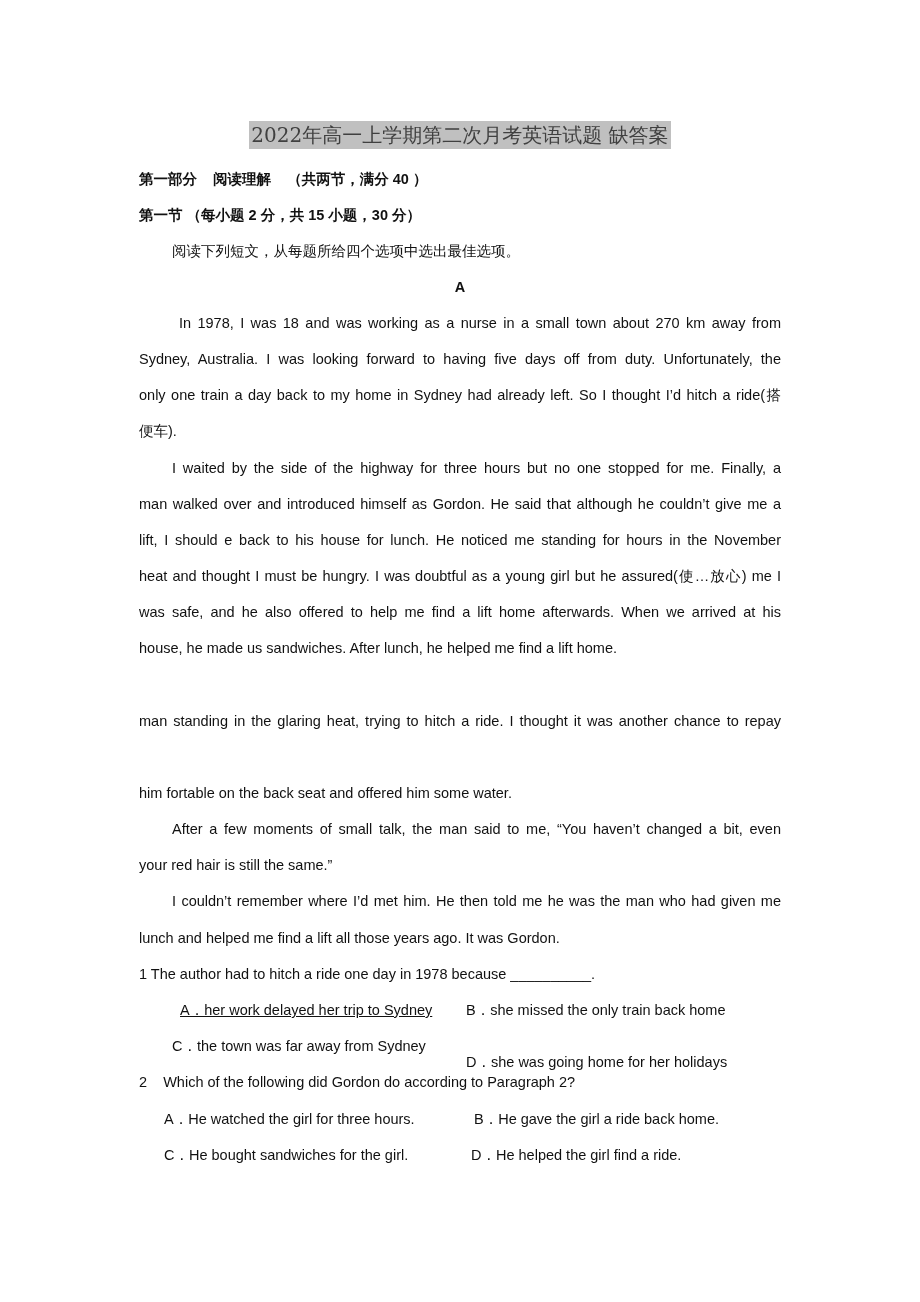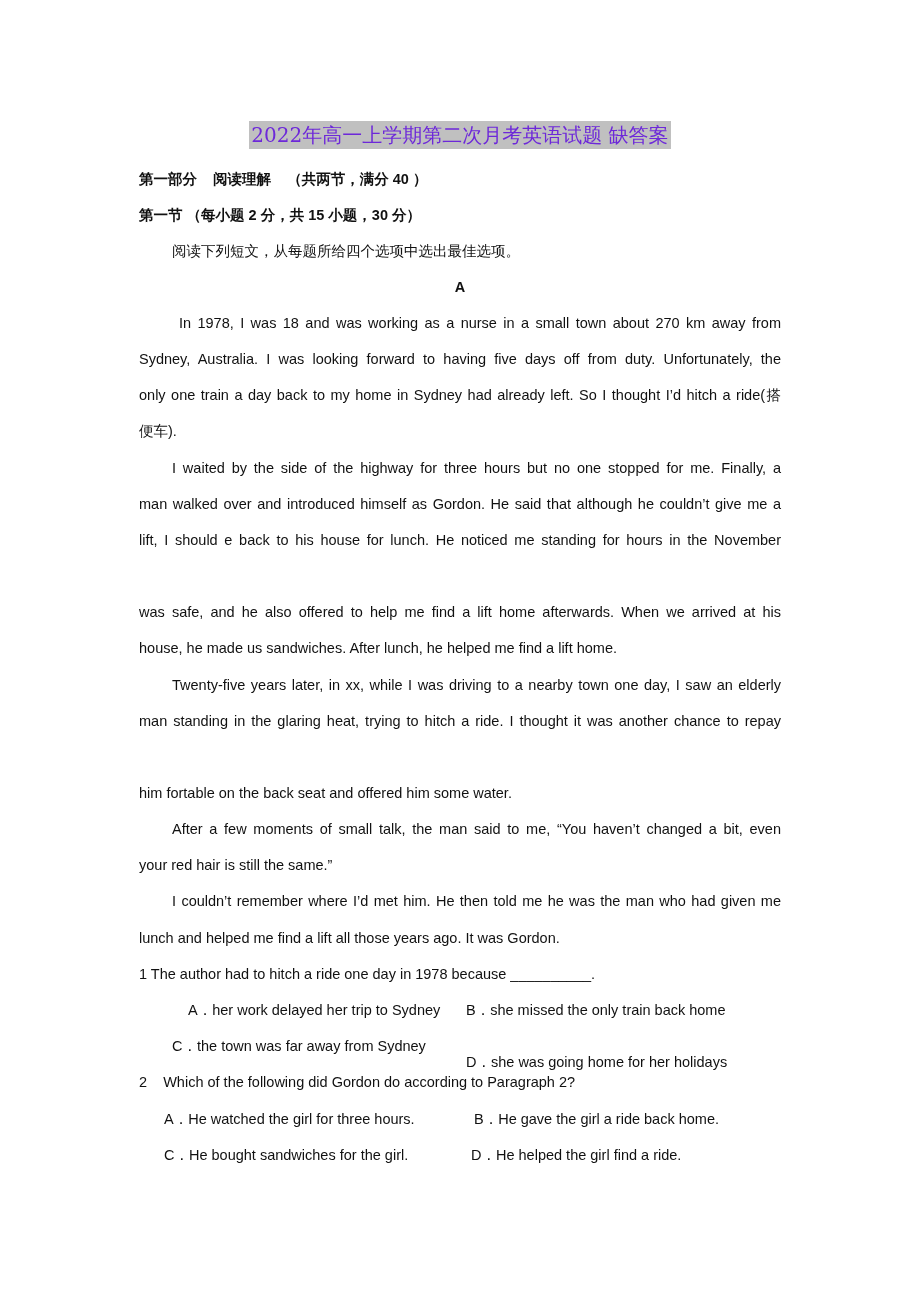--- a/index.html
+++ b/index.html
@@ -1,20 +1,20 @@
 <!DOCTYPE html>
 <html><head>
   <meta charset="utf-8">
   <style>
     html, body { margin: 0; padding: 0; background: #ffffff; }
     body { width: 920px; height: 1302px; position: relative; overflow: hidden;
            font-family: "Liberation Sans", "DejaVu Sans", sans-serif; color: #111; }
     .page { position: absolute; left: 0; top: 0; width: 920px; height: 1302px; }
     .title-wrap { position: absolute; top: 121px; left: 0; width: 920px; text-align: center; }
-    .title { display: inline-block; background: #c0c0c0; color: #6d28d9;
+    .title { display: inline-block; background: #c0c0c0; color: #404040;
              font-family: "DejaVu Serif", "Liberation Serif", serif; font-size: 20px;
              line-height: 28px; padding: 0 2px; letter-spacing: 0px; }
     .line { position: absolute; left: 139px; width: 642px; font-size: 14.5px; line-height: 20px;
             white-space: nowrap; }
     .justify { text-align: justify; text-align-last: justify; }
     .bold { font-weight: bold; }
     .center { text-align: center; left: 0; width: 920px; }
     .opt { position: absolute; font-size: 14.5px; line-height: 20px; white-space: nowrap; }
   </style>
 </head>
@@ -32,35 +32,35 @@
   <div class="line bold center" style="top:277px;">A</div>
 
   <div class="line justify" style="top:313px; left:179px; width:602px;">In 1978, I was 18 and was working as a nurse in a small town about 270 km away from</div>
   <div class="line justify" style="top:349px;">Sydney, Australia. I was looking forward to having five days off from duty. Unfortunately, the</div>
   <div class="line justify" style="top:385px;">only one train a day back to my home in Sydney had already left. So I thought I’d hitch a ride(搭</div>
   <div class="line justify" style="top:458px; left:172px; width:609px;">I waited by the side of the highway for three hours but no one stopped for me. Finally, a</div>
 
   <div class="line" style="top:421px;">便车).</div>
   <div class="line justify" style="top:494px;">man walked over and introduced himself as Gordon. He said that although he couldn’t give me a</div>
   <div class="line justify" style="top:530px;">lift, I should e back to his house for lunch. He noticed me standing for hours in the November</div>
+  <div class="line justify" style="top:566px;">heat and thought I must be hungry. I was doubtful as a young girl but he assured(使…放心) me I</div>
   <div class="line justify" style="top:602px;">was safe, and he also offered to help me find a lift home afterwards. When we arrived at his</div>
   <div class="line" style="top:638px;">house, he made us sandwiches. After lunch, he helped me find a lift home.</div>
 
-  <div class="line justify" style="top:675px; left:172px; width:609px;">Twenty-five years later, in xx, while I was driving to a nearby town one day, I saw an elderly</div>
   <div class="line justify" style="top:711px;">man standing in the glaring heat, trying to hitch a ride. I thought it was another chance to repay</div>
   <div class="line" style="top:783px;">him fortable on the back seat and offered him some water.</div>
 
   <div class="line justify" style="top:819px; left:172px; width:609px;">After a few moments of small talk, the man said to me, “You haven’t changed a bit, even</div>
   <div class="line" style="top:855px;">your red hair is still the same.”</div>
 
   <div class="line justify" style="top:891px; left:172px; width:609px;">I couldn’t remember where I’d met him. He then told me he was the man who had given me</div>
   <div class="line" style="top:928px;">lunch and helped me find a lift all those years ago. It was Gordon.</div>
 
   <div class="line" style="top:964px;">1 The author had to hitch a ride one day in 1978 because __________.</div>
-  <div class="opt" style="top:1000px; left:188px;">A．her work delayed her trip to Sydney</div>
+  <div class="opt" style="top:1000px; left:180px;text-decoration:underline;">A．her work delayed her trip to Sydney</div>
   <div class="opt" style="top:1000px; left:466px;">B．she missed the only train back home</div>
   <div class="opt" style="top:1036px; left:172px;">C．the town was far away from Sydney</div>
   <div class="opt" style="top:1036px; left:466px;margin-top:16px;">D．she was going home for her holidays</div>
 
   <div class="line" style="top:1072px; white-space:pre;">2    Which of the following did Gordon do according to Paragraph 2?</div>
   <div class="opt" style="top:1109px; left:164px;">A．He watched the girl for three hours.</div>
   <div class="opt" style="top:1109px; left:474px;">B．He gave the girl a ride back home.</div>
   <div class="opt" style="top:1145px; left:164px;">C．He bought sandwiches for the girl.</div>
   <div class="opt" style="top:1145px; left:471px;text-align:center;">D．He helped the girl find a ride.</div>
 

